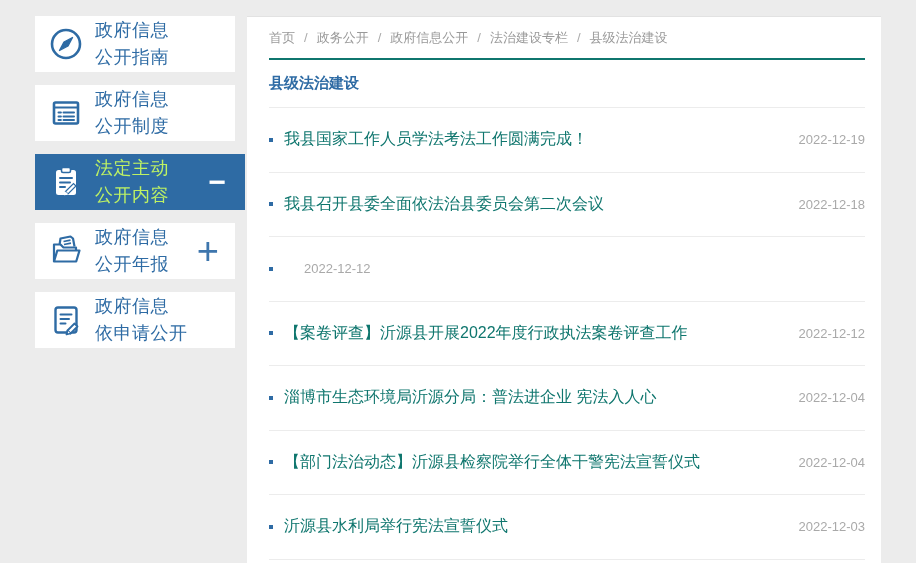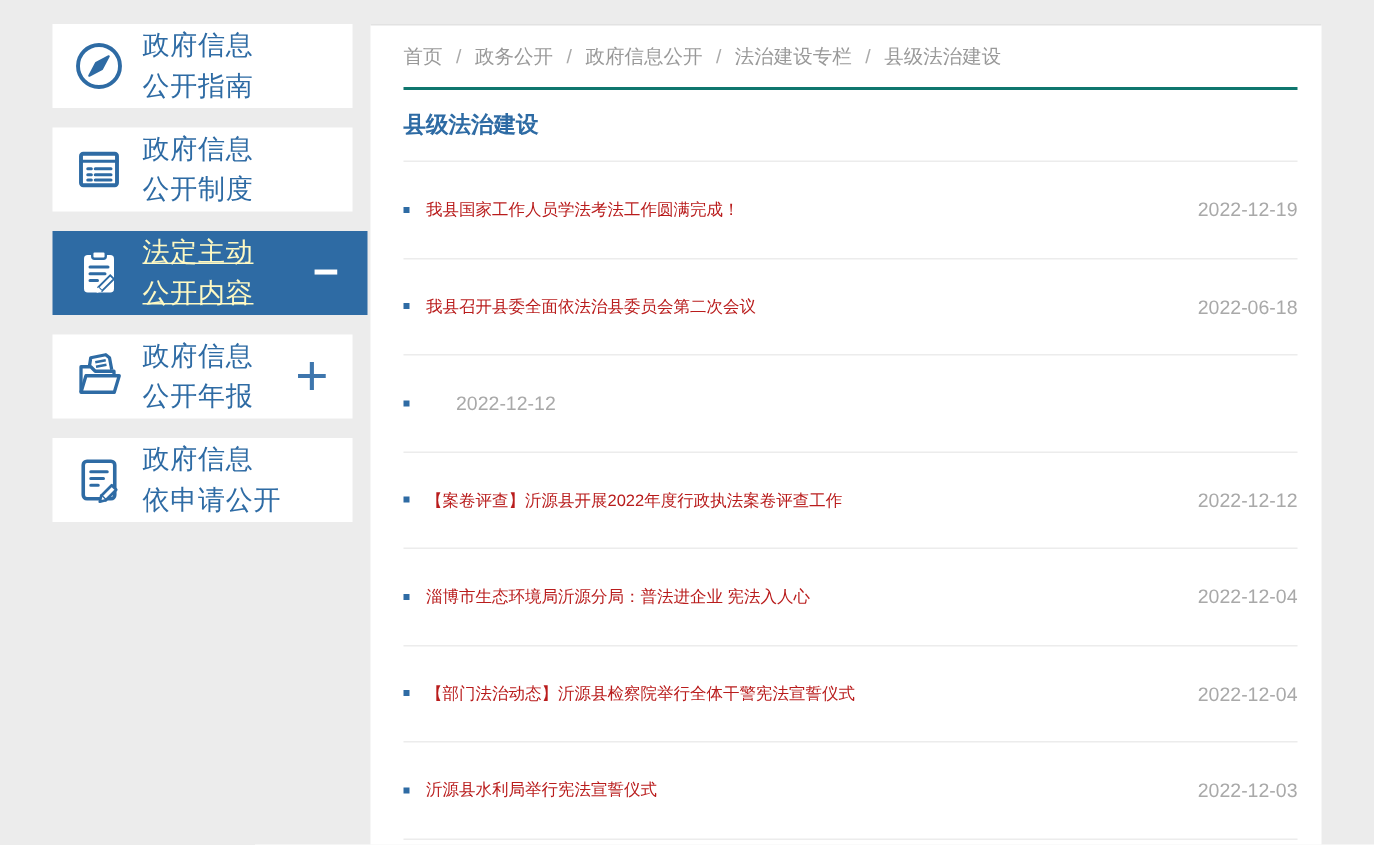--- a/index.html
+++ b/index.html
@@ -20,21 +20,21 @@
   .side-icon {
     margin-left:11px; width:40px; height:40px; flex:0 0 40px;
     display:flex; align-items:center; justify-content:center;
   }
   .side-label {
     margin-left:9px; font-size:18px; line-height:27px;
     color:#2e6ba4; letter-spacing:0.5px; white-space:nowrap;
   }
   .side-label span { display:block; }
   .side-item.active { width:210px; background:#2e6ba4; }
-  .side-item.active .side-label { color:#fef9c3;text-decoration:underline; }
+  .side-item.active .side-label { color:#bef264; }
   .toggle {
     position:absolute; right:16px; top:50%; transform:translateY(-50%);
     line-height:1; user-select:none;
   }
   .toggle.minus { color:#fff; font-size:30px; font-weight:700; right:19px; }
   .toggle.plus  { color:#3e76ad; font-size:38px; font-weight:300; }
 
   
   .content {
     position:absolute; left:247px; top:16px;
@@ -52,21 +52,21 @@
     height:47px; display:flex; align-items:center;
     margin:0 16px 0 22px; border-bottom:1px solid #ececec;
   }
   .page-title { font-size:15px; color:#2e6ba4; font-weight:bold; margin:0; }
   .list { margin:0 16px 0 22px; }
   .row {
     height:63.5px; display:flex; align-items:center;
     border-bottom:1px solid #ececec; cursor:pointer;
   }
   .bullet { width:4px; height:4px; background:#2e6ba4; margin-right:11px; flex:0 0 4px; }
-  .row-title { flex:1; font-size:11px; color:#b91c1c; white-space:nowrap; overflow:hidden; }
+  .row-title { flex:1; font-size:16px; color:#0f766e; white-space:nowrap; overflow:hidden; }
   .row-date { font-size:13px; color:#a9a9a9; margin-left:20px; white-space:nowrap; }
 
   svg { display:block; }
 </style>
 </head>
 <body>
 
 <div class="sidebar">
 
   <div class="side-item">
@@ -168,21 +168,21 @@
 
     <div class="row">
       <span class="bullet"></span>
       <span class="row-title">我县国家工作人员学法考法工作圆满完成！</span>
       <span class="row-date">2022-12-19</span>
     </div>
 
     <div class="row">
       <span class="bullet"></span>
       <span class="row-title">我县召开县委全面依法治县委员会第二次会议</span>
-      <span class="row-date">2022-06-18</span>
+      <span class="row-date">2022-12-18</span>
     </div>
 
     <div class="row">
       <span class="bullet"></span>
       <span class="row-date">2022-12-12</span>
     </div>
 
     <div class="row">
       <span class="bullet"></span>
       <span class="row-title">【案卷评查】沂源县开展2022年度行政执法案卷评查工作</span>

